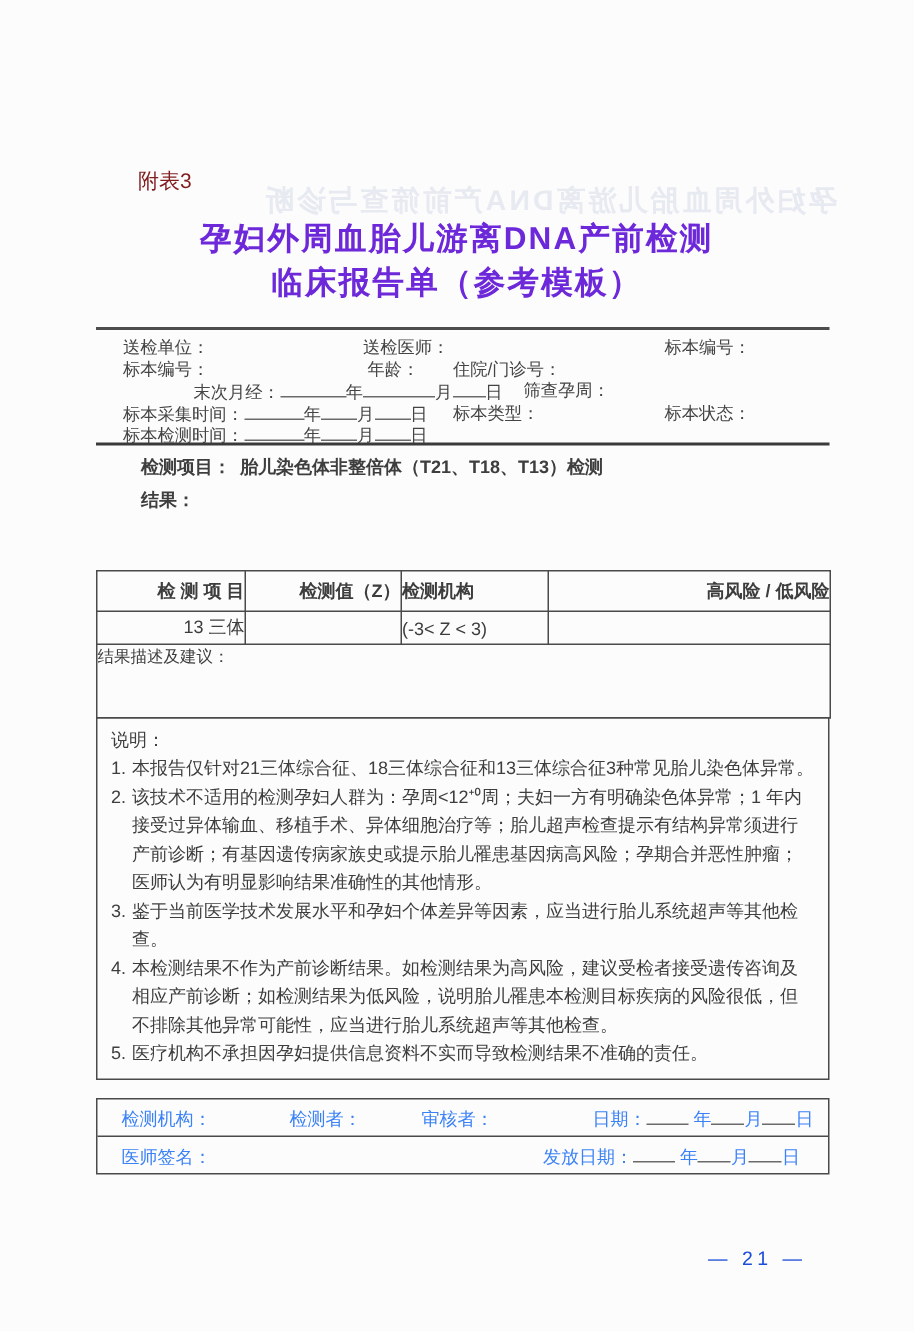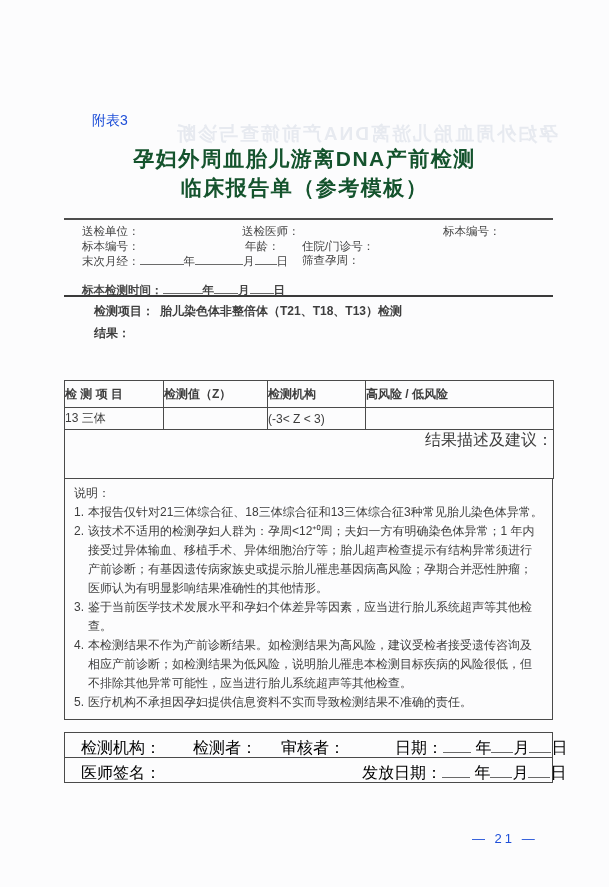--- a/index.html
+++ b/index.html
@@ -11,58 +11,58 @@
     color:#3d3d3d; overflow:hidden;
   }
   
   .ghost {
     position:absolute; top:121px; left:148px; width:410px;
     transform:scaleX(-1);
     color:rgba(105,125,165,0.14);
     font-size:19px; font-weight:bold; letter-spacing:2px; white-space:nowrap;
     user-select:none;
   }
-  .appendix { position:absolute; top:112px; left:92px; font-size:14px; color:#1d4ed8; }
+  .appendix { position:absolute; top:112px; left:92px; font-size:14px; color:#7f1d1d; }
   .title { position:absolute; left:0; width:609px; text-align:center;
-           font-weight:bold; color:#14532d; font-size:21px; letter-spacing:1.5px; }
+           font-weight:bold; color:#6d28d9; font-size:21px; letter-spacing:1.5px; }
   .title-1 { top:145px; }
   .title-2 { top:174px; }
 
   .content { position:absolute; left:64px; top:218px; width:489px; }
 
   
   .header-box { position:relative; height:75px; border-top:2px solid #4d4d4d; border-bottom:2px solid #3a3a3a; font-size:11.5px; color:#444; }
   .hrow { position:absolute; left:18px; right:0; height:14px; white-space:nowrap; }
-  .hrow1 { top:4px; } .hrow2 { top:19px; } .hrow3 { top:33px; } .hrow4 { top:48px; } .hrow5 { top:62px;font-weight:bold; }
+  .hrow1 { top:4px; } .hrow2 { top:19px; } .hrow3 { top:33px;margin-left:47px; } .hrow4 { top:48px; } .hrow5 { top:62px; }
   .f { position:absolute; top:0; white-space:nowrap; }
   .bl { display:inline-block; height:11px; border-bottom:1px solid #6a6a6a; }
 
   
   .info-block { position:absolute; top:82px; left:30px; font-size:12px; font-weight:bold; color:#3e3e3e; }
   .info-line { height:22px; line-height:22px; white-space:nowrap; }
   .info-line .lbl { margin-right:6px; }
 
   
   .flow { position:absolute; top:162px; left:0; width:489px; }
   table.result { width:489px; border-collapse:collapse; table-layout:fixed; font-size:12px; color:#3d3d3d; }
   table.result th, table.result td { border:1px solid #4a4a4a; padding:0; }
   table.result th { height:26px; font-weight:bold; }
   .c1 { width:99px; } .c2 { width:104px; } .c3 { width:98px; } .c4 { width:188px; }
-  .th1, .th2, .th4, .td-item { text-align:left; }
+  .th1, .th2, .th4, .td-item { text-align:right; }
   .th3, .td-range { text-align:left; padding-left:12px; }
   tr.data-row td { height:21px; }
-  td.desc-cell { height:48px; vertical-align:top; text-align:right; padding:4px 8px; font-size:16px; }
+  td.desc-cell { height:48px; vertical-align:top; text-align:left; padding:4px 8px; font-size:11px; }
 
   .notes-box { border:1px solid #4a4a4a; margin-top:-1px; padding:5px 9px 7px 9px;
                font-size:12px; line-height:19px; color:#3e3e3e; min-height:196px; }
   .note-item { display:flex; }
   .note-num { width:14px; flex:none; }
   .note-txt { flex:1; }
 
-  .signoff-box { border:1px solid #4a4a4a; margin-top:12px; font-size:16px; color:#000000; }
+  .signoff-box { border:1px solid #4a4a4a; margin-top:12px; font-size:12px; color:#3b82f6; }
   .srow { position:relative; height:24px; }
   .srow1 { border-bottom:1px solid #4a4a4a; }
   .srow .f { top:5px; }
 
   .page-number { position:absolute; top:831px; left:472px; font-size:13px; letter-spacing:3px; color:#1d4ed8; white-space:nowrap; }
 </style>
 </head>
 <body>
 
 <div class="page">
@@ -84,20 +84,27 @@
       <div class="hrow hrow2">
         <span class="f" style="left:0">标本编号：</span>
         <span class="f" style="left:163px">年龄：</span>
         <span class="f" style="left:220px">住院/门诊号：</span>
       </div>
       <div class="hrow hrow3">
         <span class="f" style="left:0">
           <span>末次月经：</span><span class="bl" style="width:44px"></span><span>年</span><span class="bl" style="width:48px"></span><span>月</span><span class="bl" style="width:22px"></span><span>日</span>
         </span>
         <span class="f" style="left:220px">筛查孕周：</span>
+      </div>
+      <div class="hrow hrow4">
+        <span class="f" style="left:0">
+          <span>标本采集时间：</span><span class="bl" style="width:40px"></span><span>年</span><span class="bl" style="width:24px"></span><span>月</span><span class="bl" style="width:24px"></span><span>日</span>
+        </span>
+        <span class="f" style="left:220px">标本类型：</span>
+        <span class="f" style="left:361px">标本状态：</span>
       </div>
       <div class="hrow hrow5">
         <span class="f" style="left:0">
           <span>标本检测时间：</span><span class="bl" style="width:40px"></span><span>年</span><span class="bl" style="width:24px"></span><span>月</span><span class="bl" style="width:24px"></span><span>日</span>
         </span>
       </div>
     </div>
 
     <div class="info-block">
       <div class="info-line">

